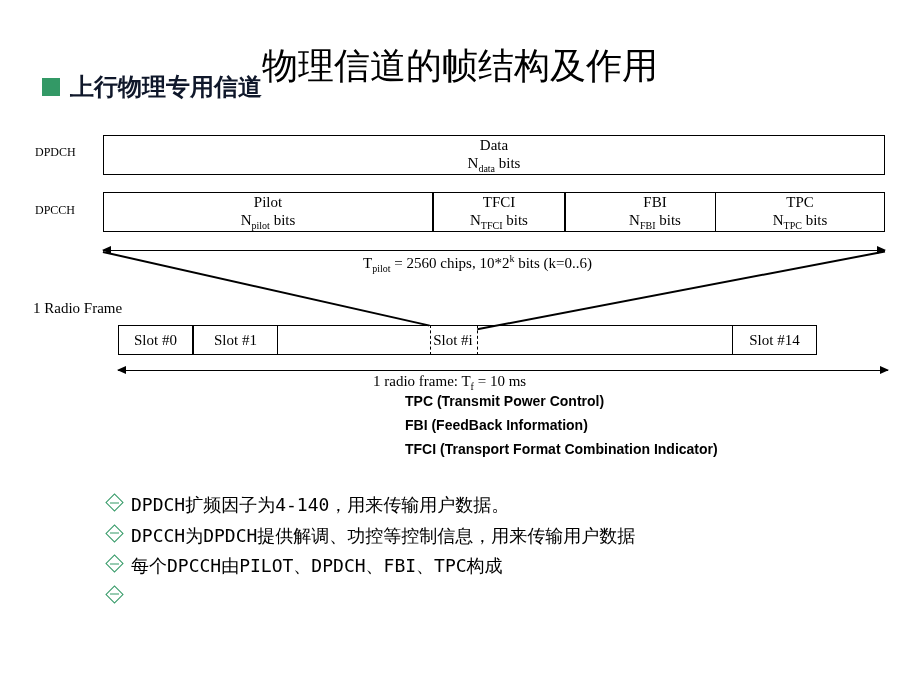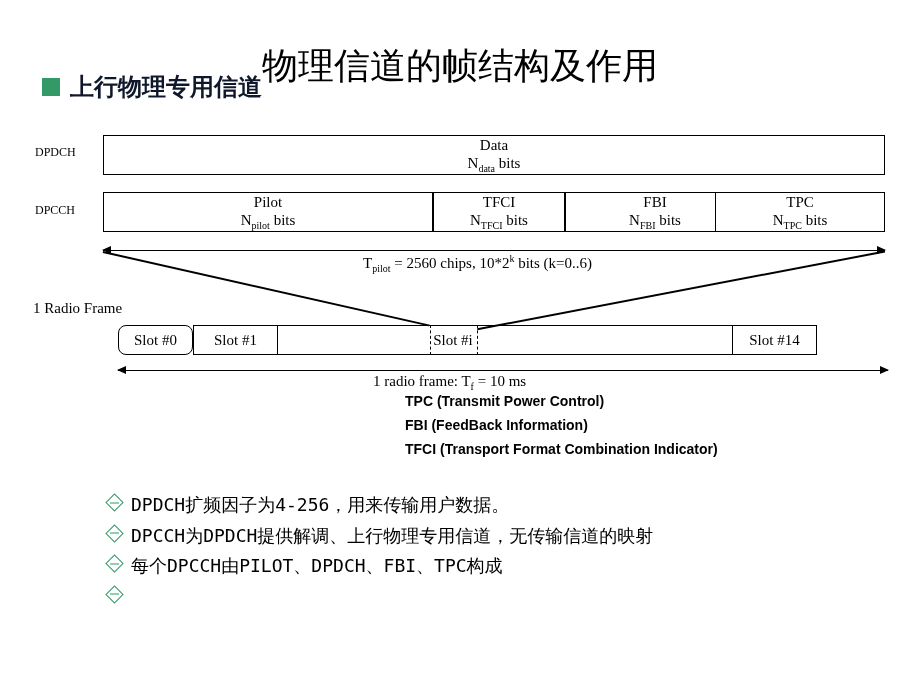--- a/index.html
+++ b/index.html
@@ -171,21 +171,21 @@
   <div class="arrowline" style="left:70px; top:115px; width:782px;"></div>
   <div class="tslot-row" style="left:330px; top:118px;">
     <span>T</span><span class="sub">pilot</span><span> = 2560 chips, 10*2</span><span class="sup">k</span><span> bits (k=0..6)</span>
   </div>
 
   <div class="slantline" style="left:70px; top:116px; width:335px; transform:rotate(12.7deg);"></div>
   <div class="slantline" style="left:852px; top:116px; width:415px; transform:rotate(169.2deg);"></div>
 
   <div style="position:absolute; left:0; top:165px; font-size:15px;">1 Radio Frame</div>
 
-  <div class="bigbox" style="left:85px; top:190px; width:75px; height:30px;border-radius:8px;">
+  <div class="bigbox" style="left:85px; top:190px; width:75px; height:30px;">
     <div>Slot #0</div>
   </div>
   <div class="bigbox" style="left:160px; top:190px; width:85px; height:30px;">
     <div>Slot #1</div>
   </div>
   <div class="bigbox" style="left:396px; top:190px; width:48px; height:30px; border-left:none; border-right:none;">
     <div>Slot #i</div>
   </div>
 
   <div class="dline" style="left:396.5px; top:190px; height:30px;"></div>
@@ -207,25 +207,25 @@
 
 <div class="legend">
   <div>TPC (Transmit Power Control)</div>
   <div>FBI (FeedBack Information)</div>
   <div>TFCI (Transport Format Combination Indicator)</div>
 </div>
 
 <div class="notes">
   <div class="note-row">
     <span class="diamond"></span>
-    <span>DPDCH扩频因子为4-256，用来传输用户数据。</span>
-  </div>
-  <div class="note-row">
-    <span class="diamond"></span>
-    <span>DPCCH为DPDCH提供解调、上行物理专用信道，无传输信道的映射</span>
+    <span>DPDCH扩频因子为4-140，用来传输用户数据。</span>
+  </div>
+  <div class="note-row">
+    <span class="diamond"></span>
+    <span>DPCCH为DPDCH提供解调、功控等控制信息，用来传输用户数据</span>
   </div>
   <div class="note-row">
     <span class="diamond"></span>
     <span>每个DPCCH由PILOT、DPDCH、FBI、TPC构成</span>
   </div>
   <div class="note-row">
     <span class="diamond"></span>
   </div>
 </div>
 

